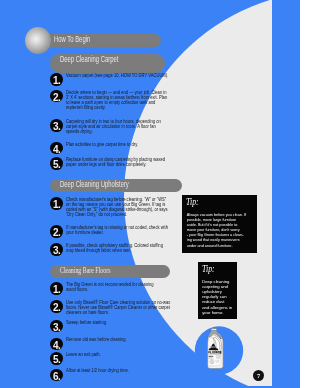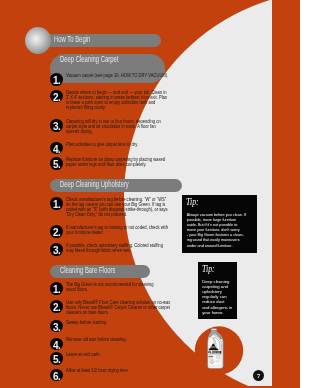--- a/index.html
+++ b/index.html
@@ -1,18 +1,18 @@
 <!DOCTYPE html>
 <html><head>
 <meta charset="utf-8">
 <title>How To Begin</title>
 <style>
   html,body{margin:0;padding:0;background:#fff;}
   body{width:300px;height:388px;font-family:"Liberation Sans",sans-serif;overflow:hidden;}
-  #page{position:relative;width:300px;height:388px;overflow:hidden;background:#c2410c;}
+  #page{position:relative;width:300px;height:388px;overflow:hidden;background:#3b82f6;}
   #page *{-webkit-font-smoothing:antialiased;}
   #bottle{will-change:transform;}
   #bg{position:absolute;left:0;top:0;}
 
   #sphere{position:absolute;left:25.2px;top:26.7px;width:25.6px;height:27px;border-radius:50%;
      background:radial-gradient(circle at 42% 45%, #f0f0f0 0%, #e2e2e2 14%, #c4c4c4 36%, #9e9e9e 62%, #828282 84%, #777777 100%);}
 
   .hdr-bar{position:absolute;background:#7c7c7c;border-radius:999px;}
   .hdr-bar .lbl{position:absolute;left:9.6px;top:2.1px;
      font-size:8.2px;line-height:8.6px;color:#e7e7e7;white-space:nowrap;
@@ -51,21 +51,21 @@
     <rect x="0" y="0" width="272" height="386" fill="#ebebeb" mask="url(#bgmask)"></rect>
   </svg>
 
   <div class="hdr-bar" id="bar-title" style="left:44px;top:34px;width:117px;height:13px;">
     <span class="lbl">How To Begin</span>
   </div>
 
   <div id="sphere"></div>
 
   <div id="content">
-      <div class="hdr-bar" style="left: 50px; top: 54px; width: 107px; height: 29px; padding-left: 8px;">
+      <div class="hdr-bar" style="left: 50px; top: 54px; width: 107px; height: 19px; padding-left: 8px;">
         <span class="lbl">Deep Cleaning Carpet</span>
       </div>
       <div class="num" style="left: 50.3px; top: 73.4px;">1.</div>
       <div class="step" style="left: 66.4px; top: 73.2px;">
         <div>Vacuum carpet (see page 10, HOW TO DRY VACUUM).</div>
       </div>
       <div class="num" style="left: 50.3px; top: 89.7px;">2.</div>
       <div class="step" style="left: 66.4px; top: 89.5px;">
         <div>Decide where to begin — and end — your job. Clean in</div>
         <div>3' X 4' sections, starting in areas farthest from exit. Plan</div>
@@ -100,21 +100,21 @@
       <div class="num" style="left: 50.3px; top: 225.4px;">2.</div>
       <div class="step" style="left: 66.4px; top: 225.2px;">
         <div>If manufacturer's tag is missing or not coded, check with</div>
         <div>your furniture dealer.</div>
       </div>
       <div class="num" style="left: 50.3px; top: 242.9px;">3.</div>
       <div class="step" style="left: 66.4px; top: 242.7px;">
         <div>If possible, check upholstery stuffing. Colored stuffing</div>
         <div>may bleed through fabric when wet.</div>
       </div>
-      <div class="hdr-bar" style="left: 50px; top: 264.6px; width: 100px; height: 13px;">
+      <div class="hdr-bar" style="left: 50px; top: 264.6px; width: 120px; height: 13px; font-family: Liberation Serif, serif;">
         <span class="lbl">Cleaning Bare Floors</span>
       </div>
       <div class="num" style="left: 50.3px; top: 282.4px;">1.</div>
       <div class="step" style="left: 66.4px; top: 282.2px;">
         <div>The Big Green is not recommended for cleaning</div>
         <div>wood floors.</div>
       </div>
       <div class="num" style="left: 50.3px; top: 300.2px;">2.</div>
       <div class="step" style="left: 66.4px; top: 300px;">
         <div>Use only Bissell® Floor Care cleaning solution on no-wax</div>

